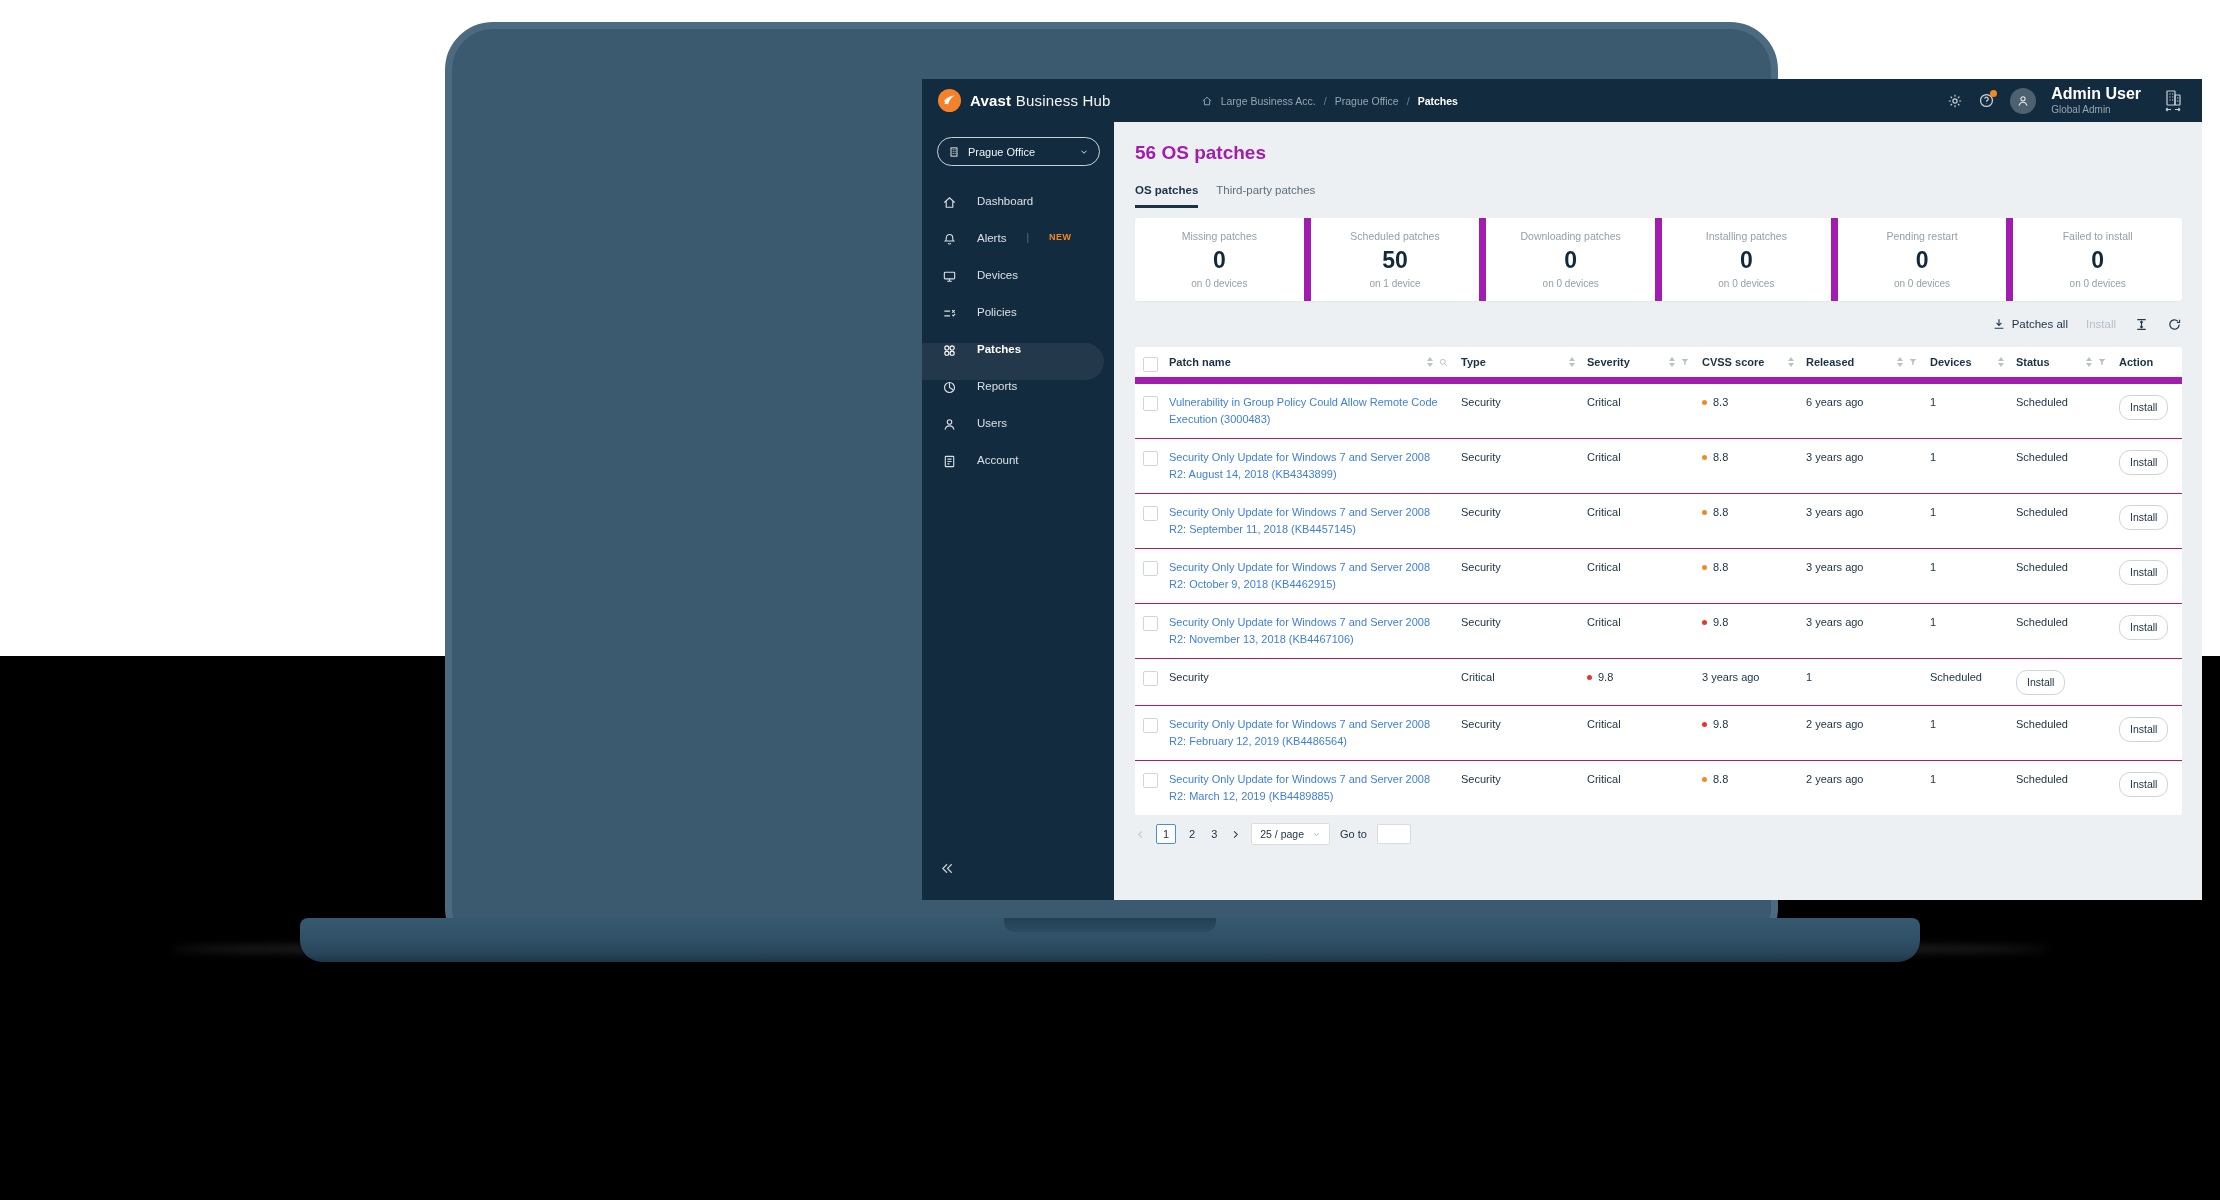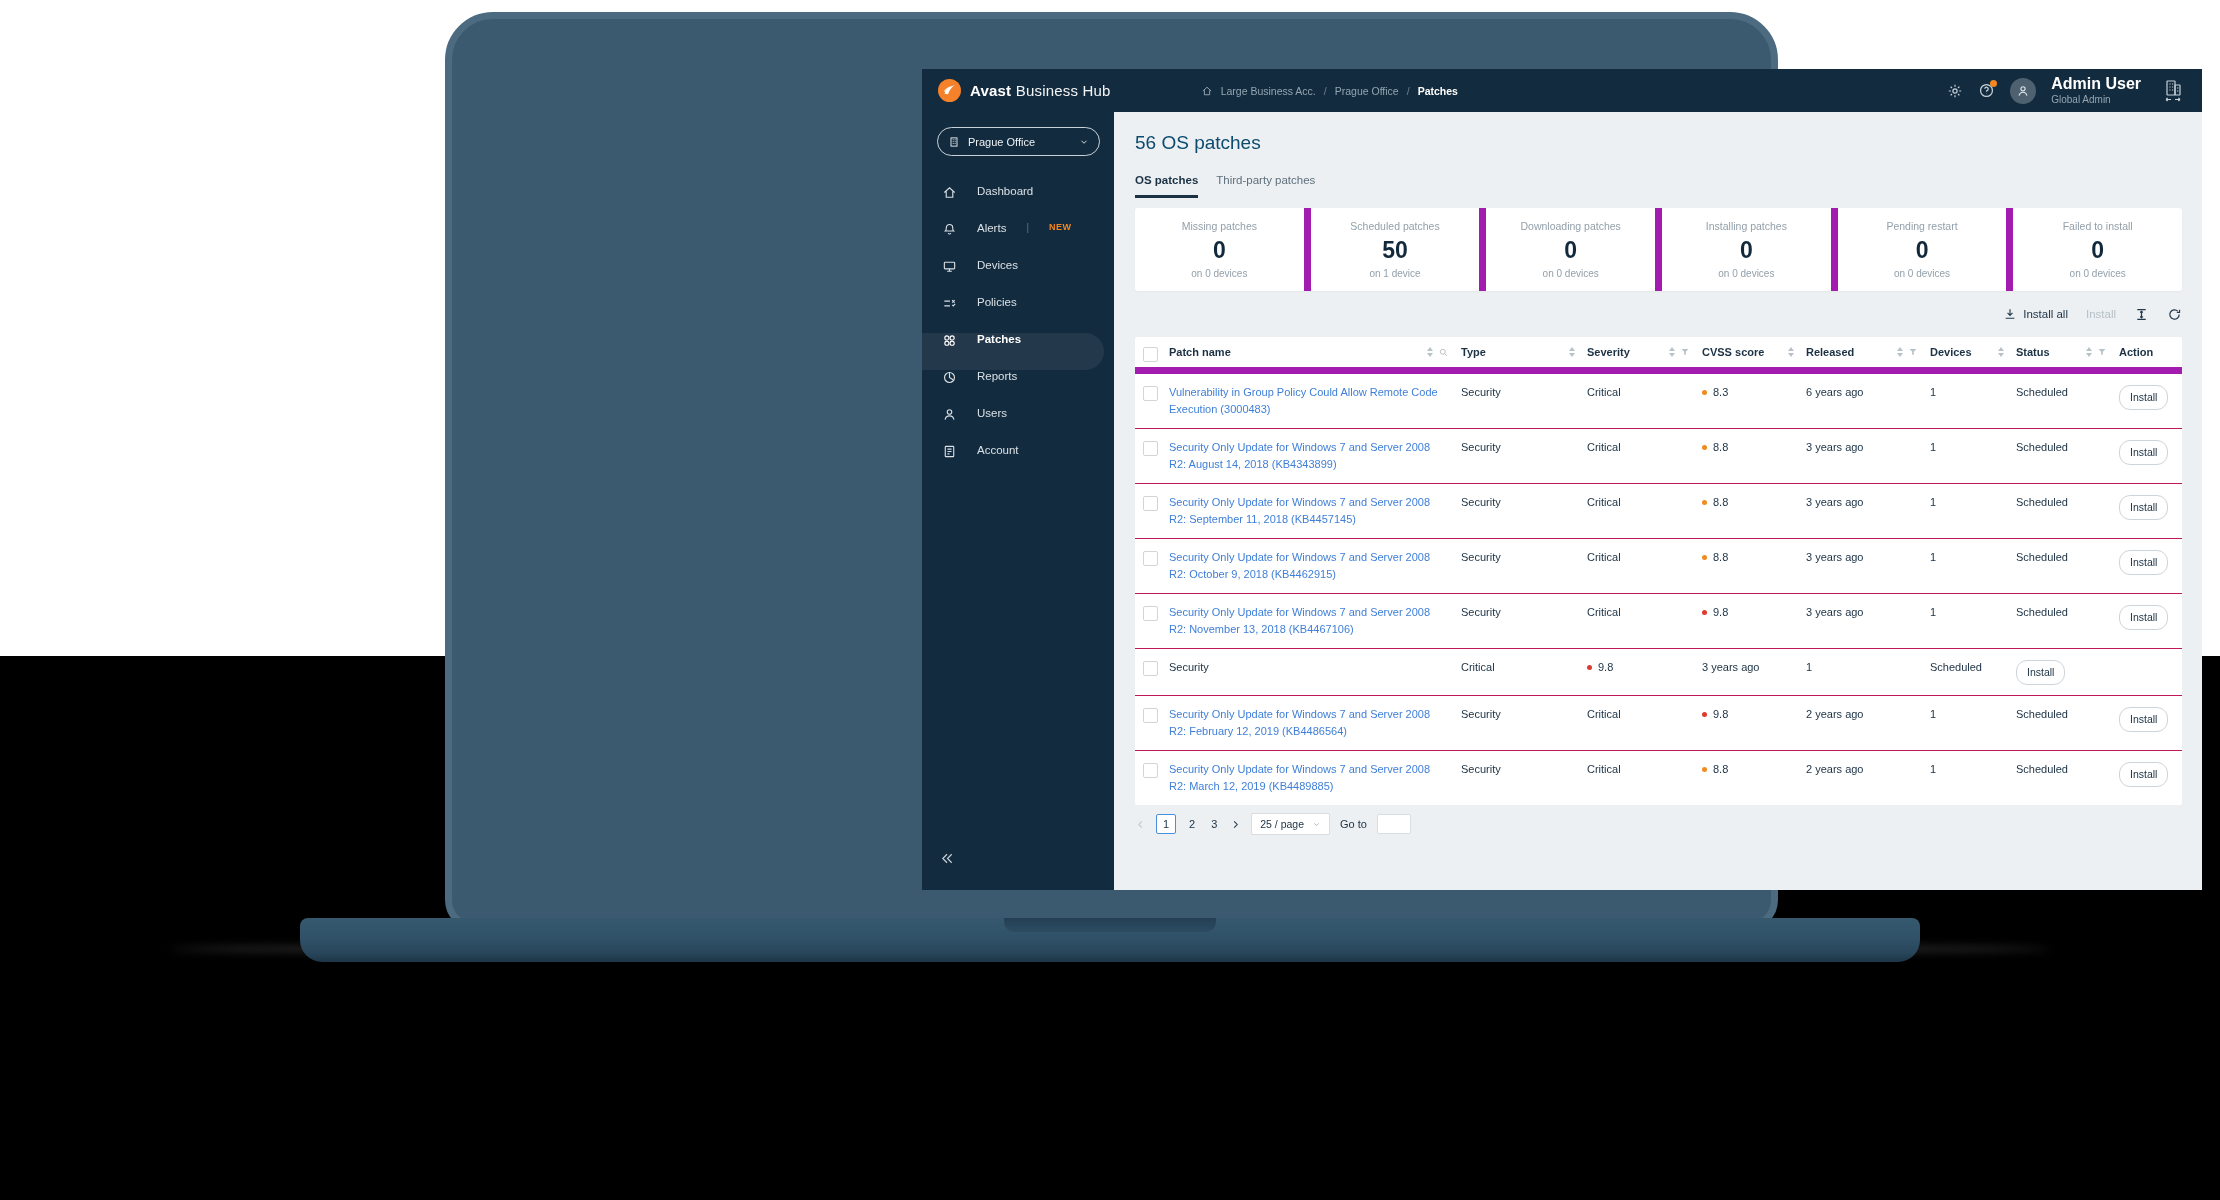--- a/index.html
+++ b/index.html
@@ -1,20 +1,20 @@
 <!DOCTYPE html>
 <html><head>
 <meta charset="utf-8">
 <style>
   html,body{margin:0;padding:0;background:#fff;}
   .canvas{position:relative;width:2220px;height:1200px;overflow:hidden;font-family:"Liberation Sans",sans-serif;}
   .bg-black{position:absolute;left:0;top:656px;width:2220px;height:544px;background:#000;}
   
   .shadow-wide{position:absolute;left:170px;top:944px;width:1880px;height:10px;background:rgba(130,130,130,.38);border-radius:50%;filter:blur(4px);}
-  .lid{position:absolute;left:445px;top:12px;width:1333px;height:918px;background:#3C5A6F;border:7px solid #4C6B80;box-sizing:border-box;border-radius:48px 48px 30px 30px;}
+  .lid{position:absolute;left:445px;top:22px;width:1333px;height:918px;background:#3C5A6F;border:7px solid #4C6B80;box-sizing:border-box;border-radius:48px 48px 30px 30px;}
   .base{position:absolute;left:300px;top:918px;width:1620px;height:44px;background:linear-gradient(#37596F 0%,#2F5067 50%,#28455A 80%,#1D3547 100%);border-radius:8px 8px 22px 22px;}
   .base-notch{position:absolute;left:704px;top:0;width:212px;height:14px;background:linear-gradient(#243F53,#2C4C62);border-radius:0 0 10px 10px;}
   
   .screen{position:absolute;left:470px;top:50px;width:1280px;height:821px;background:#EDF0F3;overflow:hidden;display:flex;flex-direction:column;}
   .topbar{height:43px;min-height:43px;background:#132B3E;display:flex;align-items:center;padding:0 18px 0 16px;color:#fff;}
   .brand{display:flex;align-items:center;gap:9px;}
   .logo{width:23px;height:23px;border-radius:50%;background:#F5822A;display:flex;align-items:center;justify-content:center;}
   .brand-text{font-size:15px;letter-spacing:.2px;white-space:nowrap;}
   .brand-text b{font-weight:700;}
   .brand-text span{font-weight:400;opacity:.95;}
@@ -33,21 +33,21 @@
   .sidebar{width:192px;min-width:192px;background:#132B3E;position:relative;}
   .org-pill{margin:15px 14px 0 15px;height:27px;border:1px solid rgba(233,239,243,.85);border-radius:15px;display:flex;align-items:center;gap:8px;padding:0 10px;color:#EFF3F6;font-size:11px;cursor:pointer;}
   .org-pill .chev{margin-left:auto;color:#D4DDE3;}
   .nav{margin-top:29px;}
   .nav-item{height:37px;display:flex;align-items:flex-start;gap:20px;padding-left:20px;font-size:11.5px;color:#D9E0E6;cursor:pointer;}
   .nav-item.active{background:#24384B;border-radius:0 19px 19px 0;width:162px;padding-left:20px;font-weight:700;color:#fff;}
   .nav-badge{color:#F5871F;font-weight:700;font-size:9px;letter-spacing:.5px;}
   .nav-div{color:#5E7283;font-size:10px;}
   .collapse{position:absolute;left:18px;bottom:24px;color:#C6D0D7;cursor:pointer;}
   .content{flex:1;background:#EDF0F3;padding:14px 20px 0 21px;display:flex;flex-direction:column;min-width:0;}
-  .page-title{font-size:19px;font-weight:400;color:#0c4a6e;margin:6px 0 20px 0;}
+  .page-title{font-size:19px;font-weight:700;color:#a21caf;margin:6px 0 20px 0;}
   .tabs{display:flex;gap:18px;}
   .tab{font-size:11.5px;color:#5E6F7B;padding-bottom:9px;cursor:pointer;}
   .tab.active{color:#1B3144;font-weight:600;border-bottom:3px solid #1B3144;}
   .stats-card{margin-top:10px;background:#fff;border-radius:3px;height:83px;display:flex;box-shadow:0 1px 2px rgba(20,40,60,.04);}
   .stat{flex:1;display:flex;flex-direction:column;align-items:center;justify-content:center;border-left:7px solid #a21caf;}
   .stat:first-child{border-left:none;}
   .stat-label{font-size:10.5px;color:#93A0AA;}
   .stat-value{font-size:23px;font-weight:700;color:#12293B;margin:5px 0 4px;}
   .stat-sub{font-size:10px;color:#93A0AA;}
   .toolbar{height:46px;display:flex;align-items:center;justify-content:flex-end;gap:18px;color:#1B3144;}
@@ -273,21 +273,21 @@
             <span class="stat-value">0</span>
             <span class="stat-sub">on 0 devices</span>
           </div>
         </div>
 
         <div class="toolbar">
           <span class="tb-action">
             <svg width="14" height="14" viewBox="0 0 16 16" fill="none" stroke="#23394C" stroke-width="1.3">
                   <path d="M8 2.5v7M5.2 6.8 8 9.6l2.8-2.8M3 12.8h10"></path>
                 </svg>
-            <span>Install all</span>
+            <span>Patches all</span>
           </span>
           <span class="tb-action disabled">Install</span>
           <span class="tb-icon">
             <svg width="15" height="15" viewBox="0 0 16 16" fill="none" stroke="currentColor" stroke-width="1.3">
                   <path d="M3.5 2.8h9M3.5 13.2h9M8 4.8v6.4M6.6 5.8 8 4.5l1.4 1.3M6.6 10.2 8 11.5l1.4-1.3"></path>
                 </svg>
           </span>
           <span class="tb-icon">
             <svg width="15" height="15" viewBox="0 0 16 16" fill="none" stroke="currentColor" stroke-width="1.3">
                   <path d="M13 8a5 5 0 1 1-1.5-3.6"></path>

